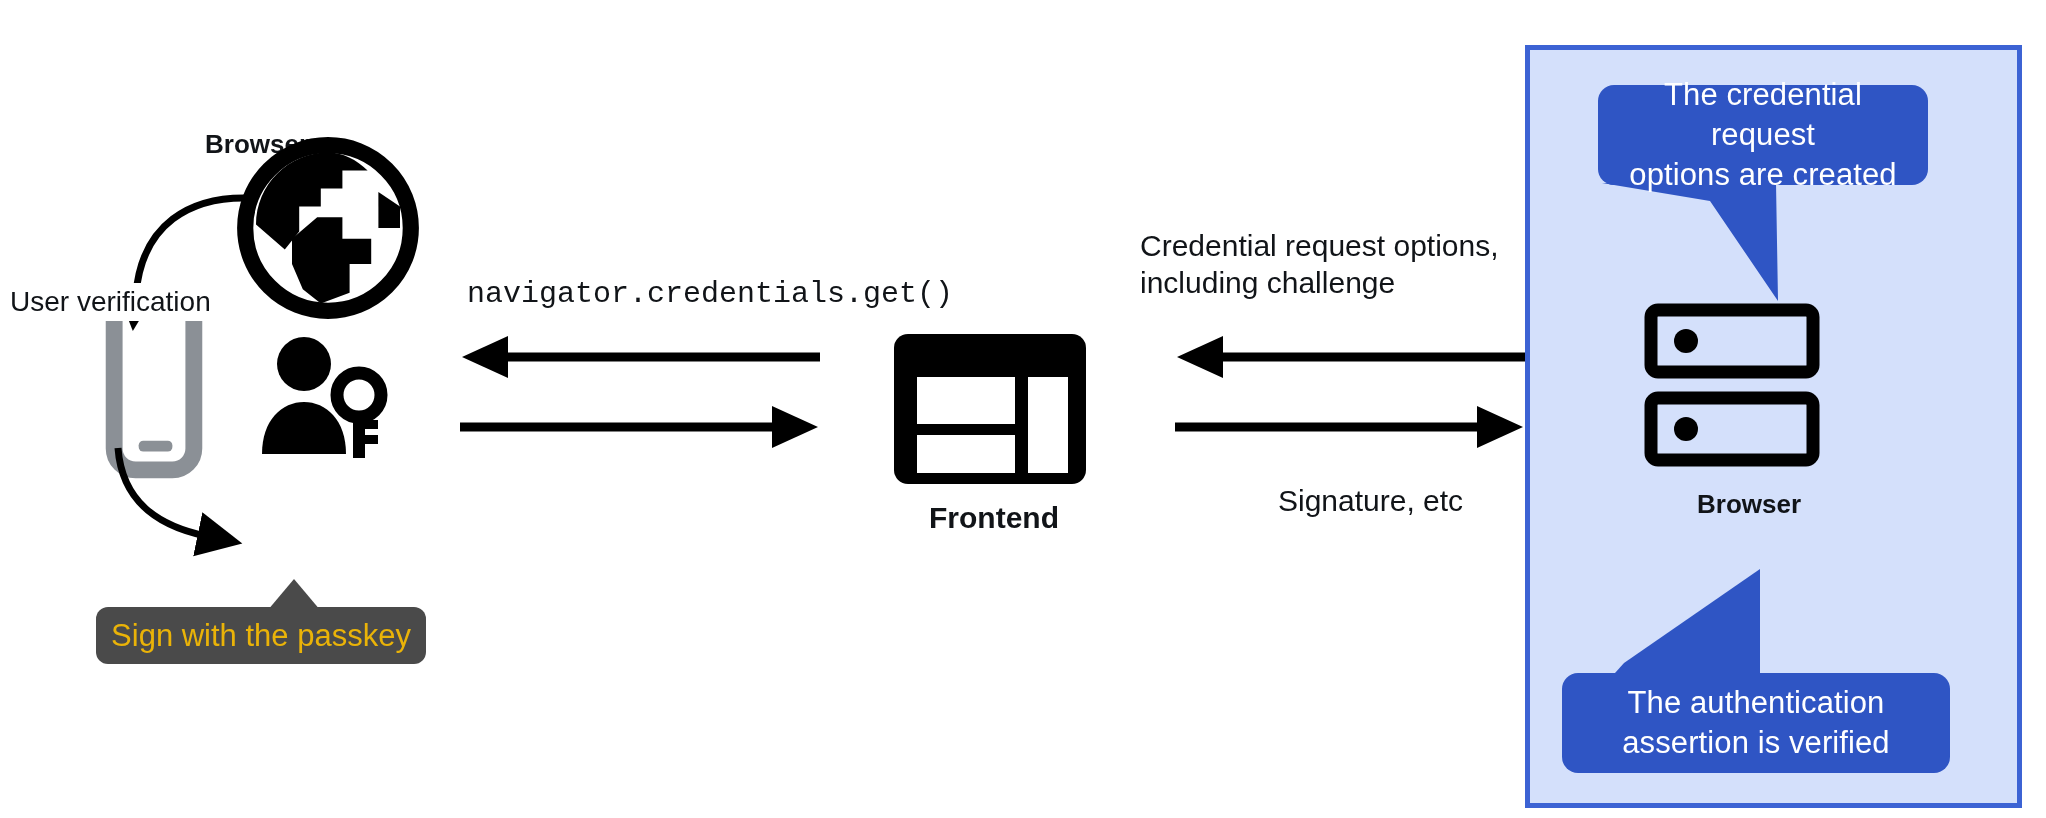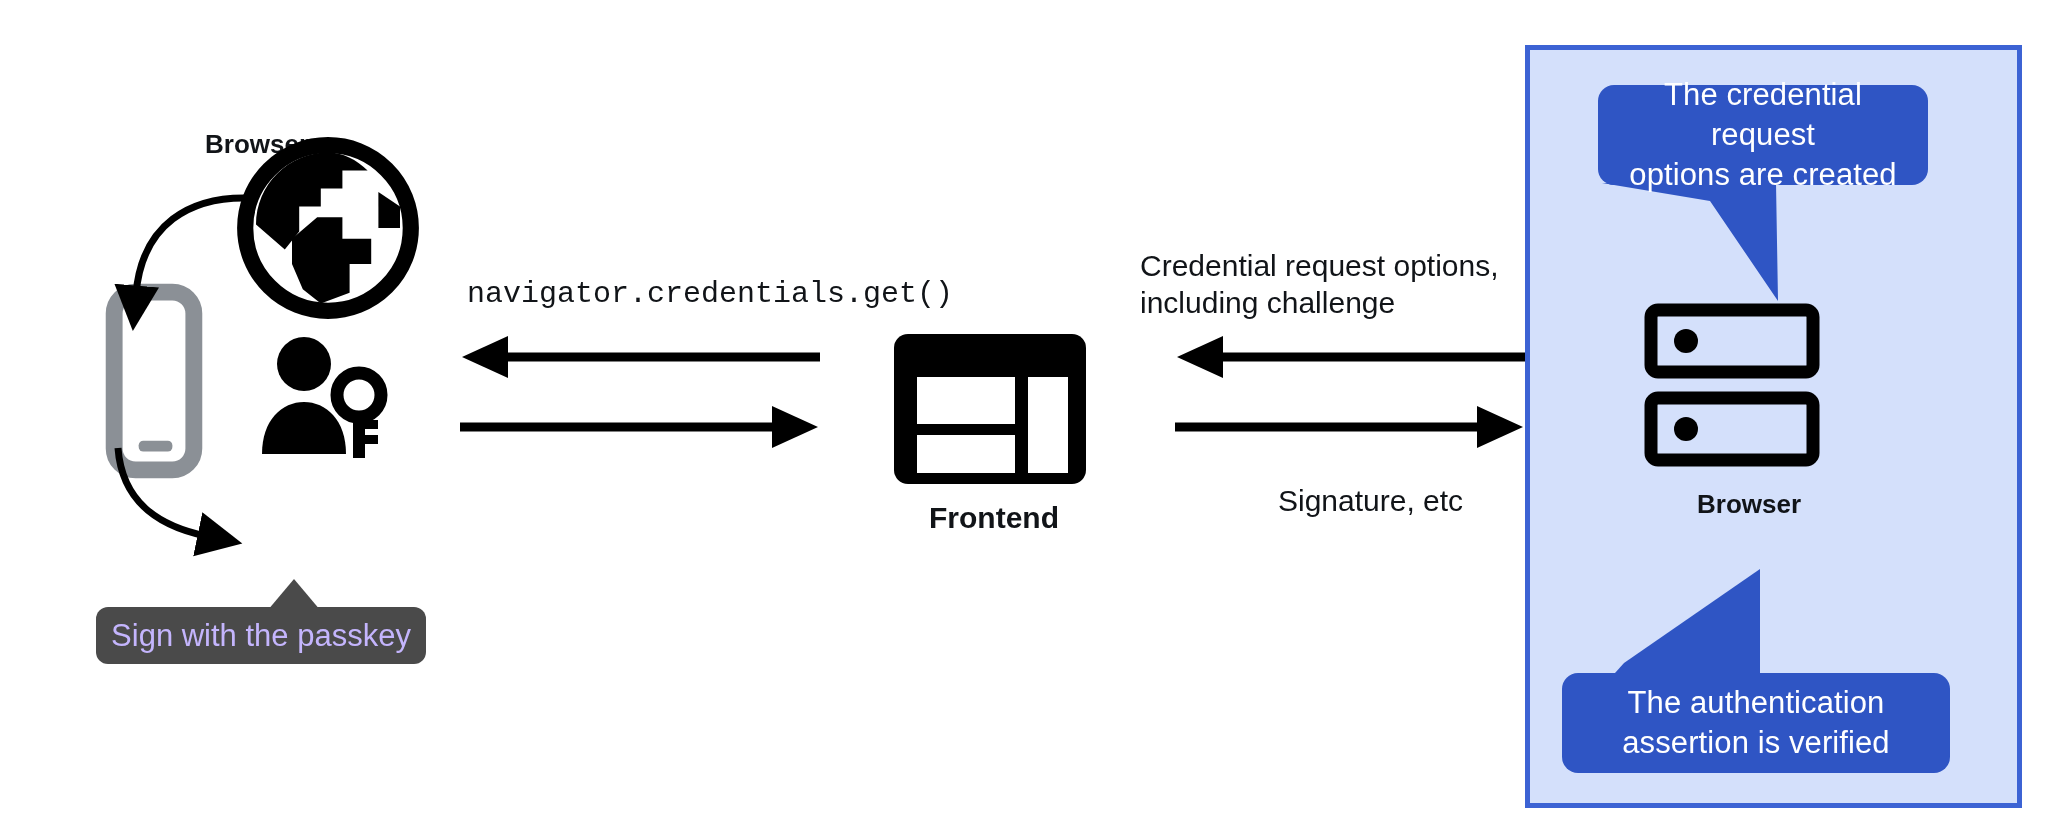--- a/index.html
+++ b/index.html
@@ -27,21 +27,21 @@
     border-radius:16px;text-align:center;
     display:flex;align-items:center;justify-content:center;
     font-size:31px;line-height:1.30;letter-spacing:.1px;
     box-sizing:border-box;padding:14px 18px;
   }
   .bubble .btxt{white-space:pre-line;}
 
   
   #passkey-tip{
     position:absolute;left:96px;top:607px;width:330px;height:57px;
-    background:#4a4a4a;border-radius:12px;color:#c4b5fd;
+    background:#4a4a4a;border-radius:12px;color:#eab308;
     display:flex;align-items:center;justify-content:center;
     font-size:31px;box-sizing:border-box;
   }
 
   .svgabs{position:absolute;overflow:visible;}
 </style>
 </head>
 <body>
 
 <div id="stage">
@@ -75,20 +75,21 @@
 
   <svg class="svgabs" style="left:110px;top:440px;width:220px;height:130px;" viewBox="0 0 220 130">
     <defs>
       <marker id="ah2" markerWidth="7" markerHeight="7" refX="1.2" refY="3.2" orient="auto" markerUnits="strokeWidth">
         <path d="M0,0 L6.5,3.2 L0,6.4 z" fill="#000"></path>
       </marker>
     </defs>
     <path d="M8 8 C12 62 48 86 96 96" fill="none" stroke="#000" stroke-width="7" marker-end="url(#ah2)"></path>
   </svg>
 
+  <div class="lbl" style="left:6px;top:283px;font-size:28px;background:#fff;padding:2px 4px;">User verification</div>
 
   <svg class="svgabs" style="left:258px;top:336px;width:128px;height:122px;" viewBox="0 0 128 122">
     <circle cx="46" cy="28" r="27" fill="#000"></circle>
     <path d="M4 118 C4 84 24 66 46 66 C68 66 88 84 88 118 Z" fill="#000"></path>
     <circle cx="101" cy="59" r="22" fill="none" stroke="#000" stroke-width="13"></circle>
     <rect x="95" y="76" width="12" height="46" fill="#000"></rect>
     <rect x="107" y="84" width="13" height="9" fill="#000"></rect>
     <rect x="107" y="99" width="13" height="9" fill="#000"></rect>
   </svg>
 
@@ -113,21 +114,21 @@
 
 
   <svg class="svgabs" style="left:892px;top:332px;width:196px;height:154px;" viewBox="0 0 196 154">
     <rect x="2" y="2" width="192" height="150" rx="14" ry="14" fill="#000"></rect>
     <rect x="25" y="45" width="98" height="47" fill="#fff"></rect>
     <rect x="25" y="103" width="98" height="38" fill="#fff"></rect>
     <rect x="136" y="45" width="40" height="96" fill="#fff"></rect>
   </svg>
   <div class="lbl lbl-bold" style="left:929px;top:500px;font-size:30px;">Frontend</div>
 
-  <div class="lbl" style="left:1140px;top:228px;font-size:30px;white-space:pre-line;margin-top:20px;">Credential request options,
+  <div class="lbl" style="left:1140px;top:228px;font-size:30px;white-space:pre-line;">Credential request options,
 including challenge</div>
 
   <svg class="svgabs" style="left:1175px;top:335px;width:350px;height:44px;" viewBox="0 0 350 44">
     <path d="M38 22 L350 22" stroke="#000" stroke-width="9" fill="none"></path>
     <path d="M2 22 L48 1 L48 43 Z" fill="#000"></path>
   </svg>
 
   <svg class="svgabs" style="left:1175px;top:405px;width:350px;height:44px;" viewBox="0 0 350 44">
     <path d="M0 22 L312 22" stroke="#000" stroke-width="9" fill="none"></path>
     <path d="M348 22 L302 1 L302 43 Z" fill="#000"></path>

